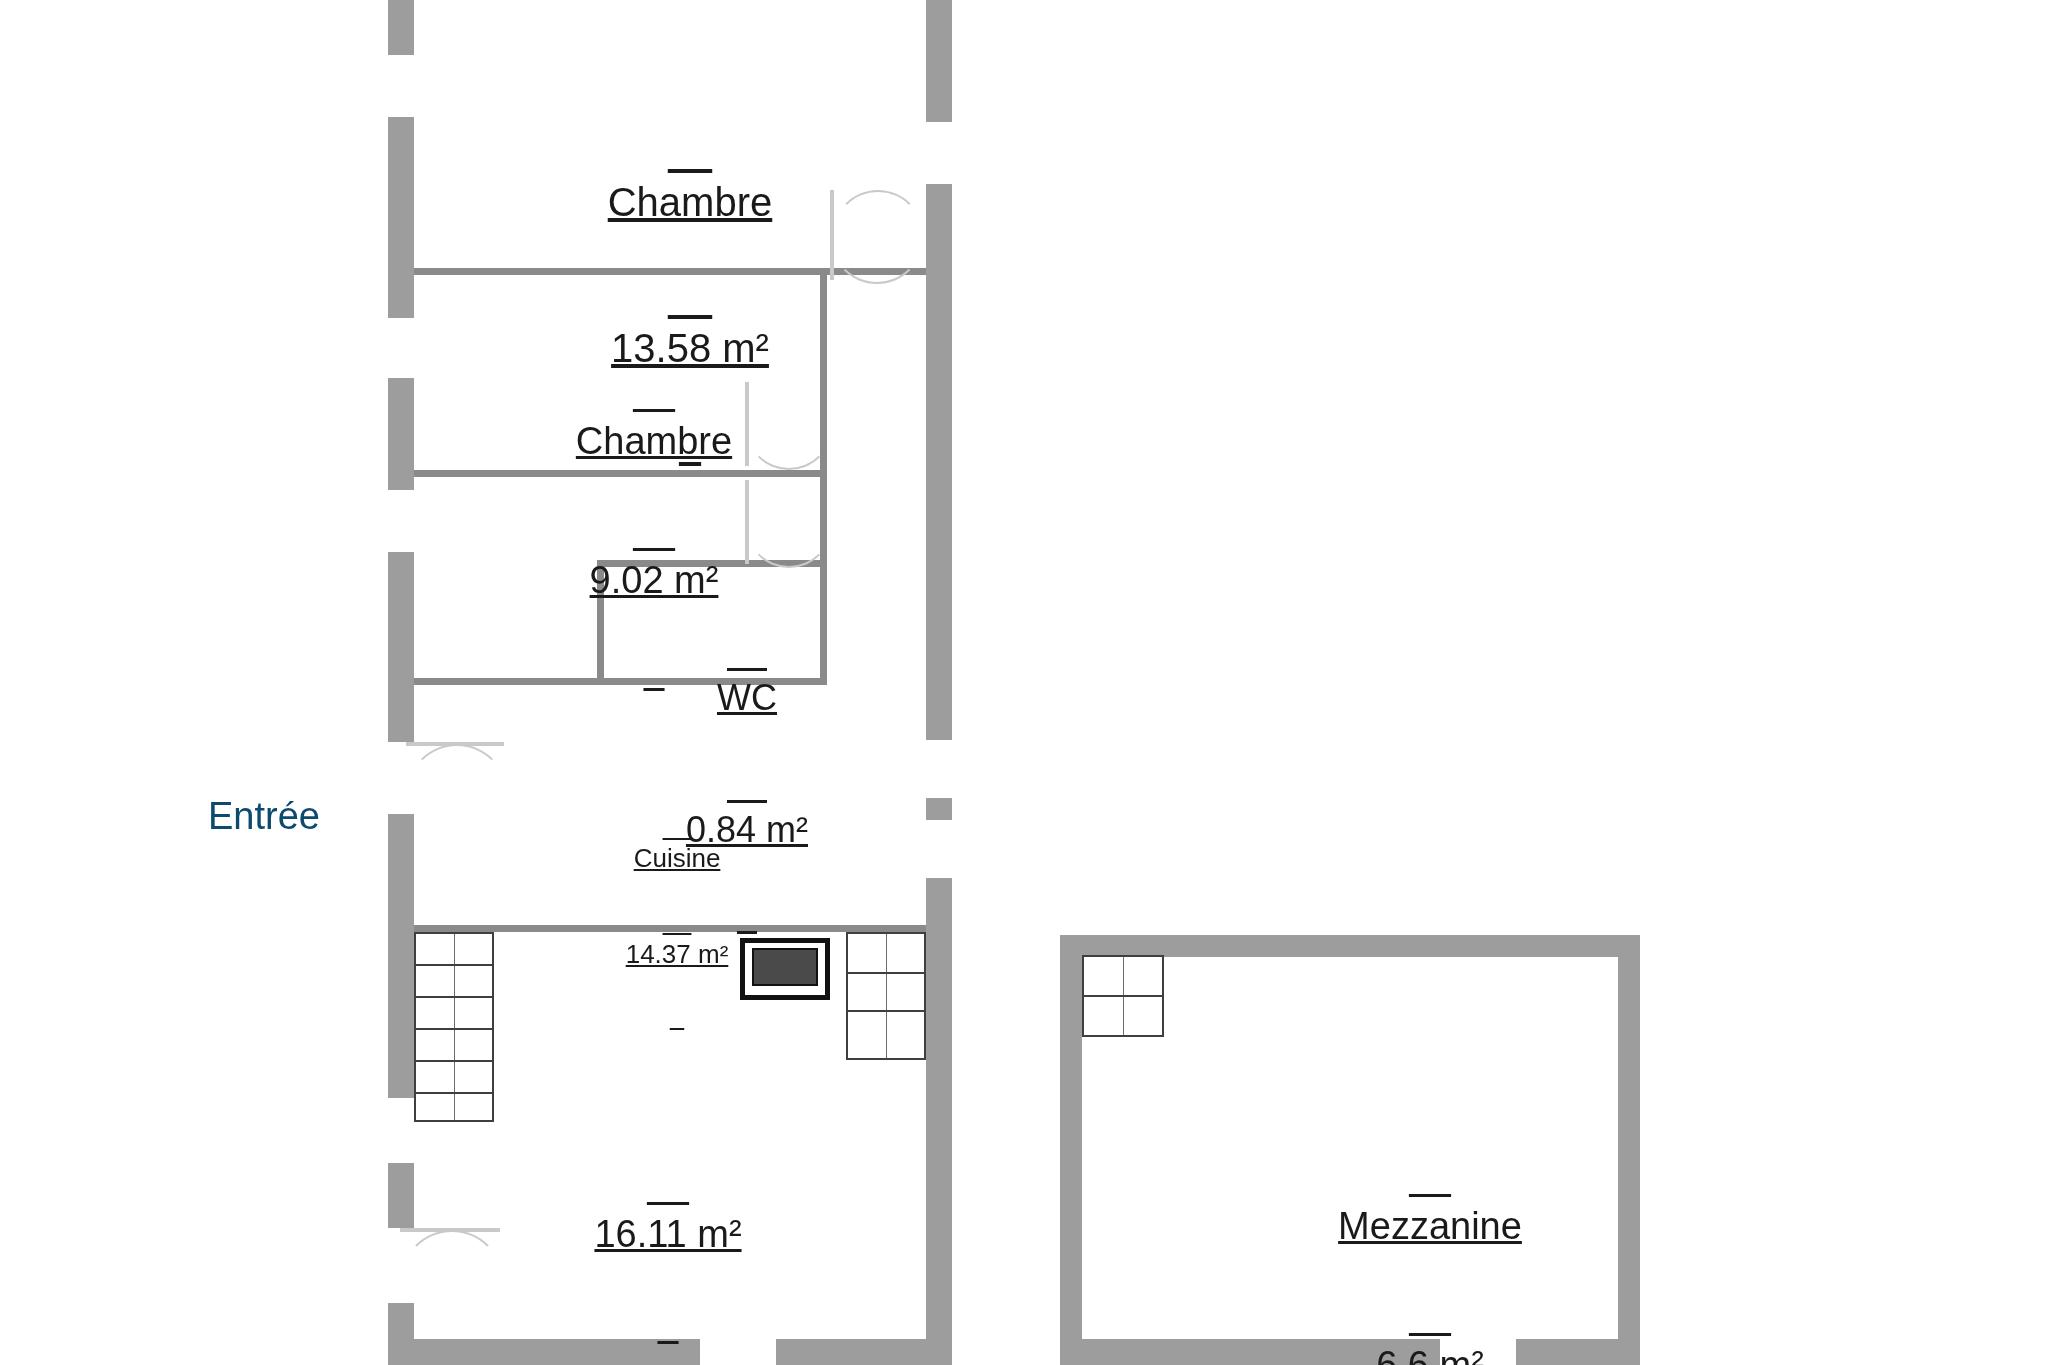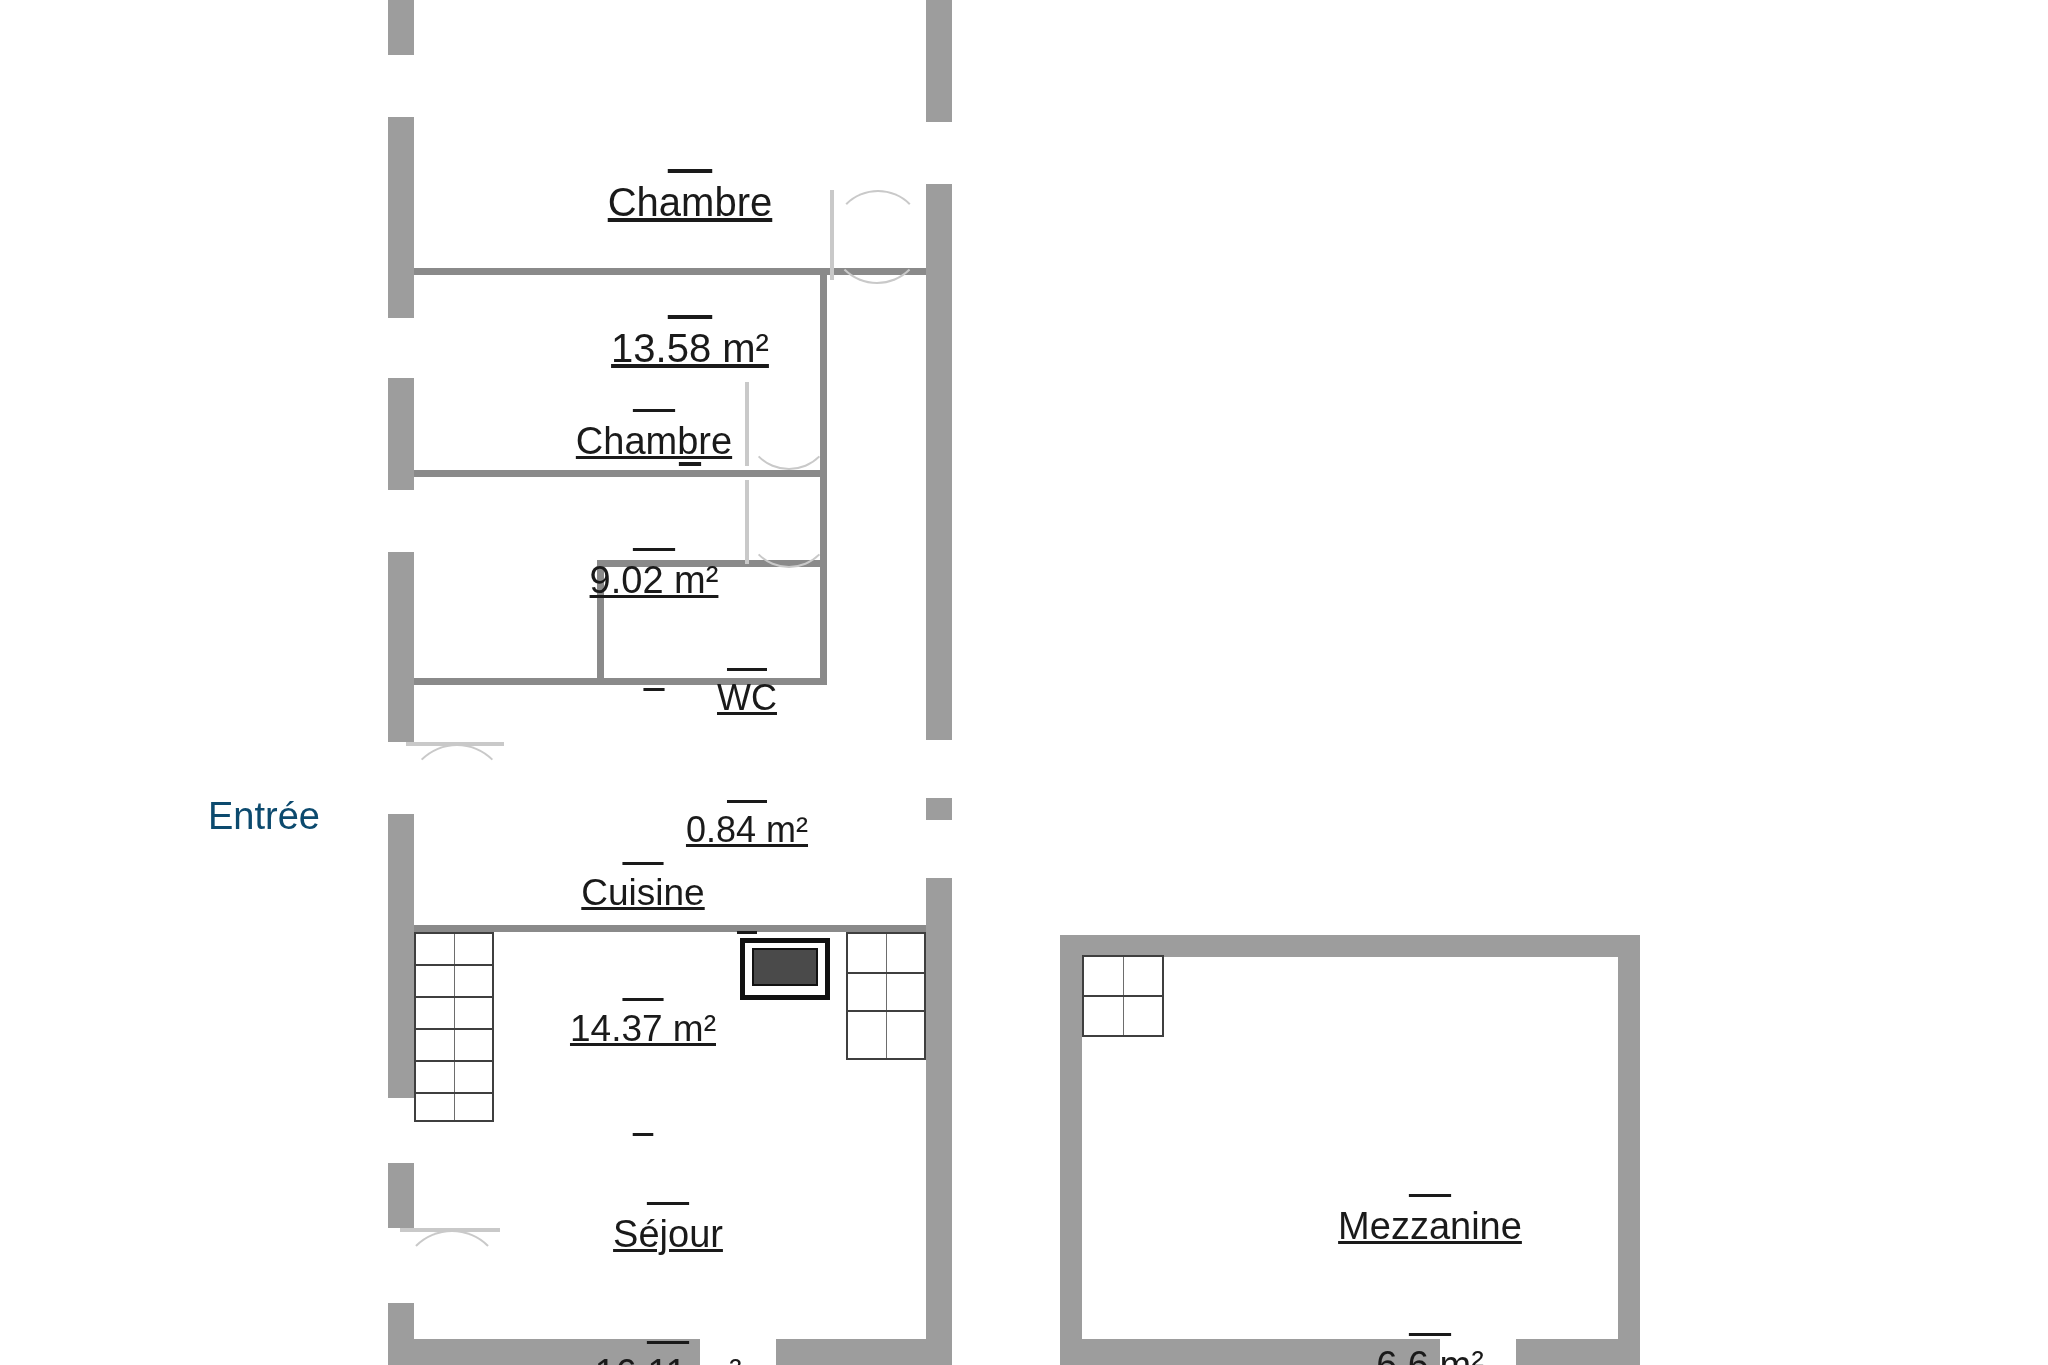--- a/index.html
+++ b/index.html
@@ -175,27 +175,26 @@
     <div>Chambre</div>
     <div>9.02 m²</div>
   </div>
 
 
   <div class="room-label" style="left:627px; top:588px; width:240px; font-size:36px;">
     <div>WC</div>
     <div>0.84 m²</div>
   </div>
 
-  <div class="room-label" style="left:443px; top:780px; width:400px; font-size:37px;">
+  <div class="room-label" style="left:477px; top:780px; width:400px; font-size:26px;">
     <div>Cuisine</div>
     <div>14.37 m²</div>
   </div>
 
   <div class="room-label" style="left:468px; top:1118px; width:400px; font-size:38px;">
-    <div>Séjour</div>
     <div>16.11 m²</div>
   </div>
 
   <div class="room-label" style="left:1180px; top:1110px; width:500px; font-size:38px;">
     <div>Mezzanine</div>
     <div>6.6 m²</div>
   </div>
 
 </div>
 

